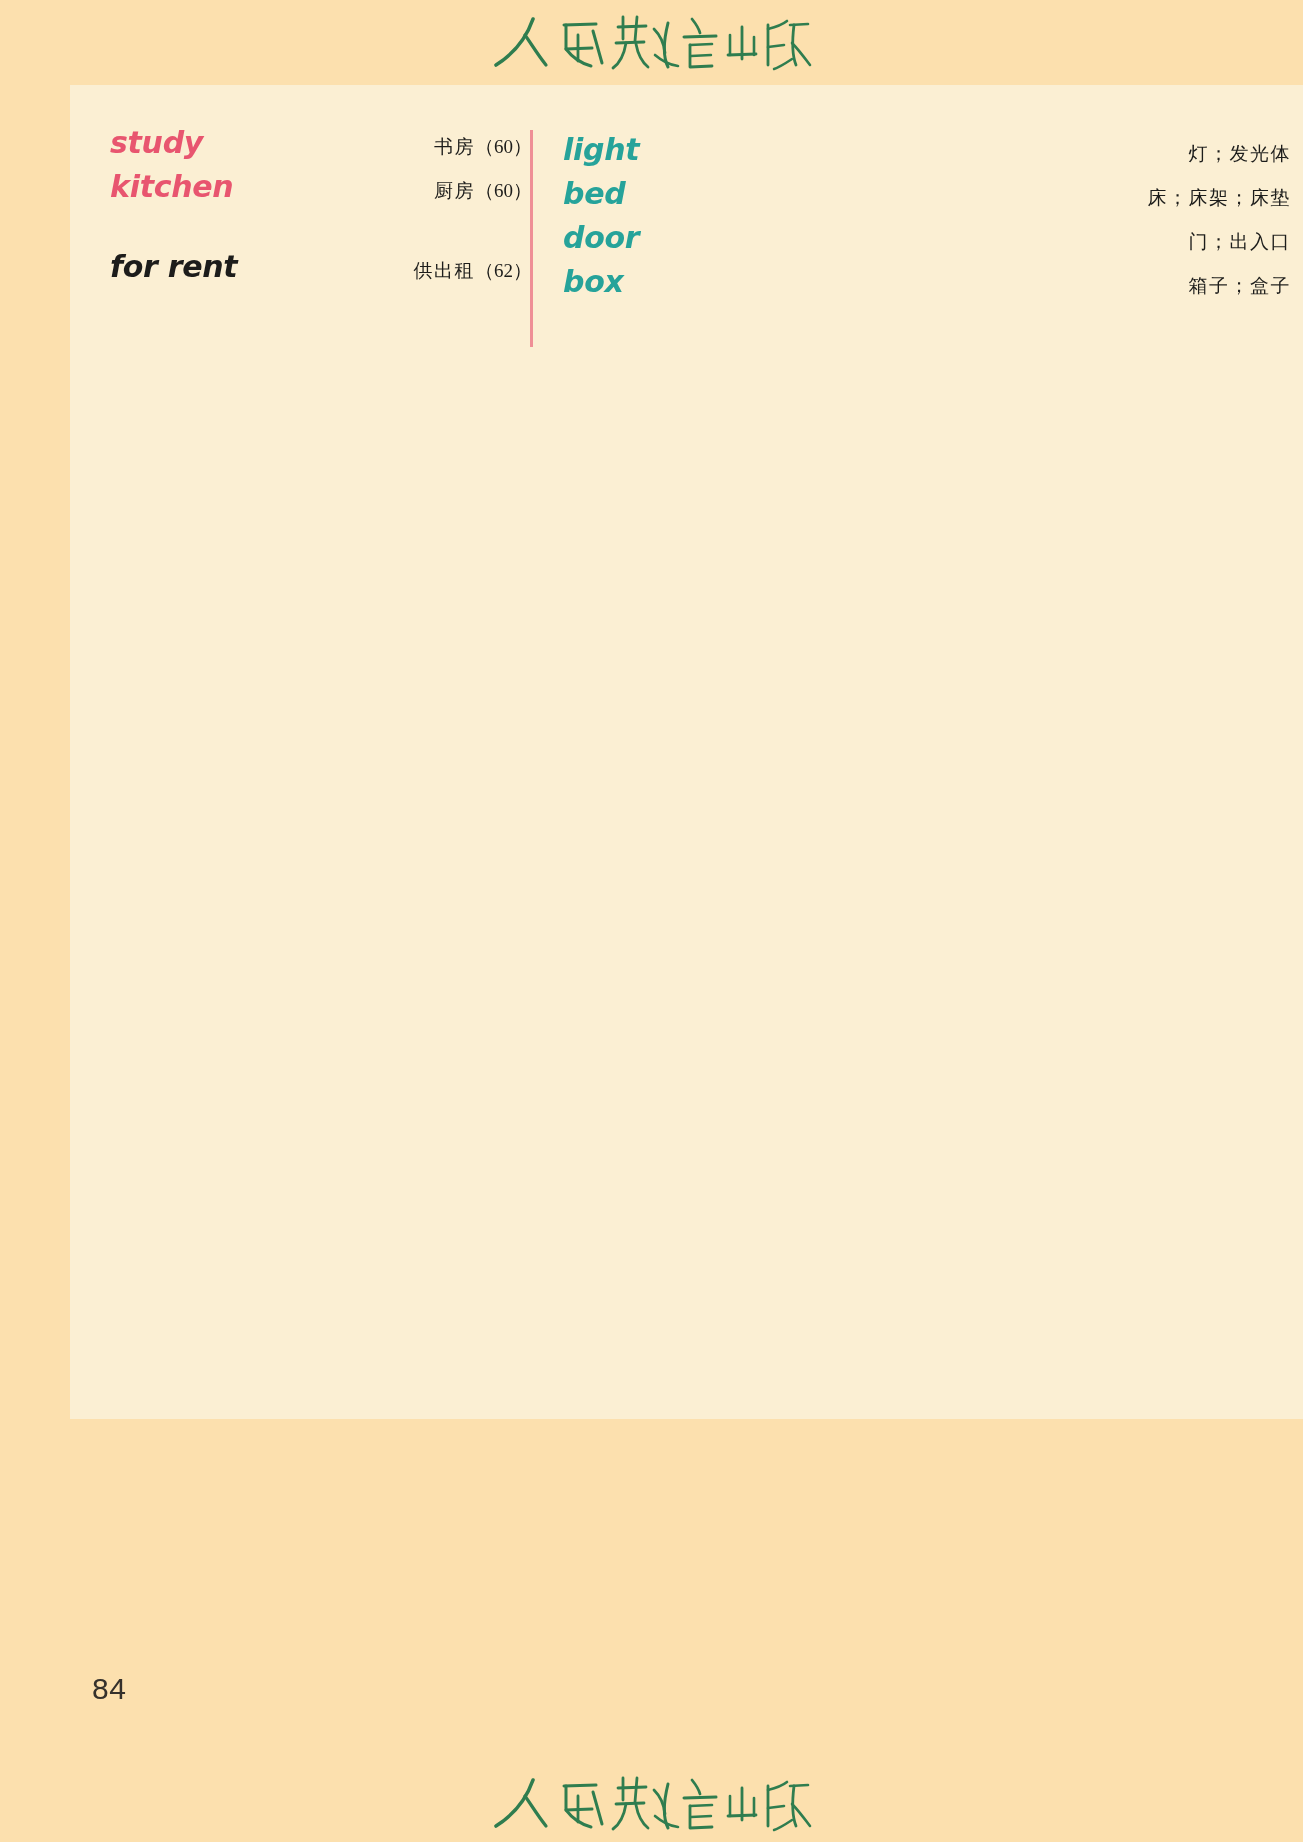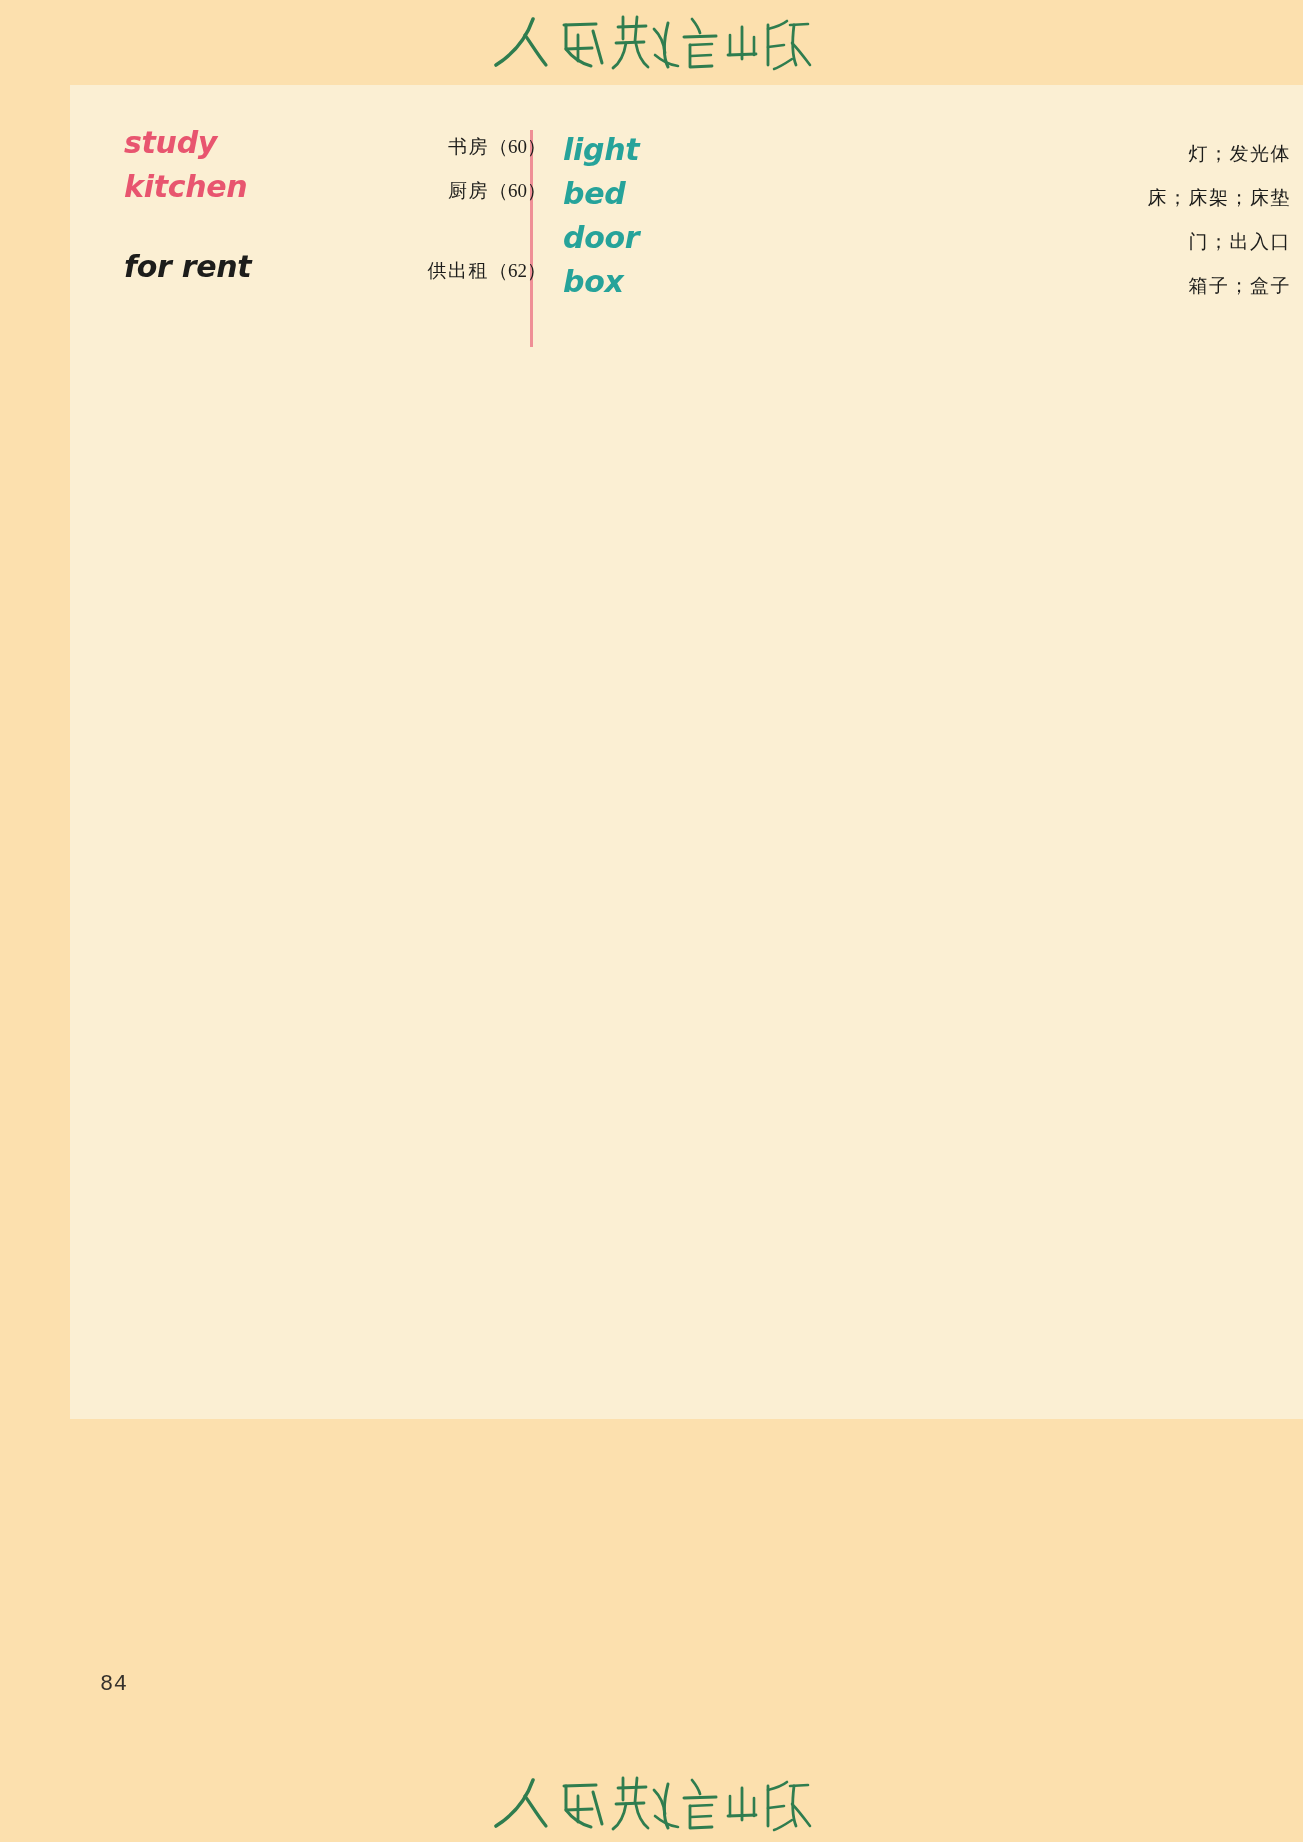--- a/index.html
+++ b/index.html
@@ -47,21 +47,21 @@
     top: 40px;
     width: 1233px;
     display: flex;
   }
   .word-column {
     position: relative;
     box-sizing: border-box;
   }
   .word-column.left {
     width: 460px;
-    padding-left: 54px;
+    padding-left: 40px;
   }
   .word-column.right {
     width: 773px;
     padding-left: 33px;
     margin-top: 7px;
   }
 
   .word-row {
     display: flex;
     align-items: baseline;
@@ -104,24 +104,24 @@
     left: 460px;
     top: 45px;
     width: 3px;
     height: 217px;
     background: #ef8f96;
   }
 
   
   .page-number {
     position: absolute;
-    left: 100px;
+    left: 92px;
     top: 1672px;
-    font-family: Liberation Mono, monospace;
-    font-size: 22px;
+    font-family: Liberation Sans, sans-serif;
+    font-size: 30px;
     color: #35312c;
     letter-spacing: 0.5px;
   }
 
   
   .footer-logo {
     position: absolute;
     bottom: 0px;
     left: 0;
     width: 1303px;

